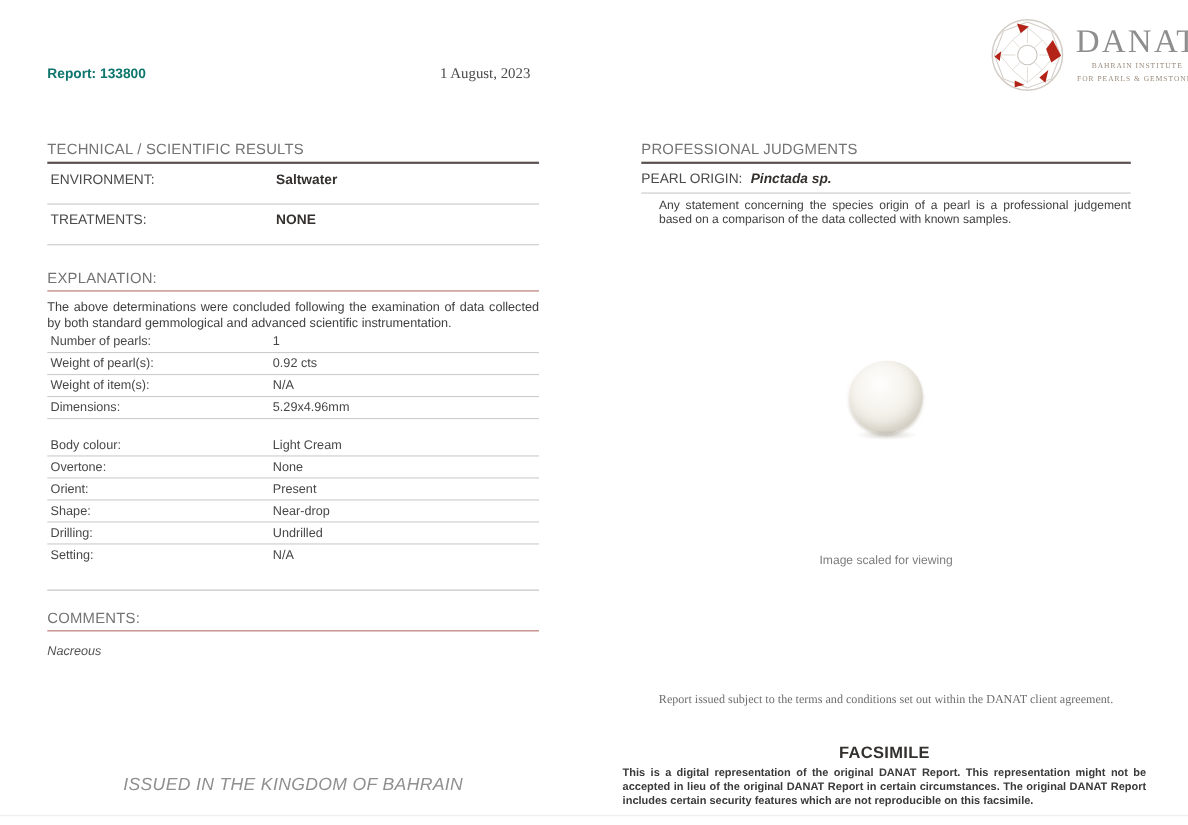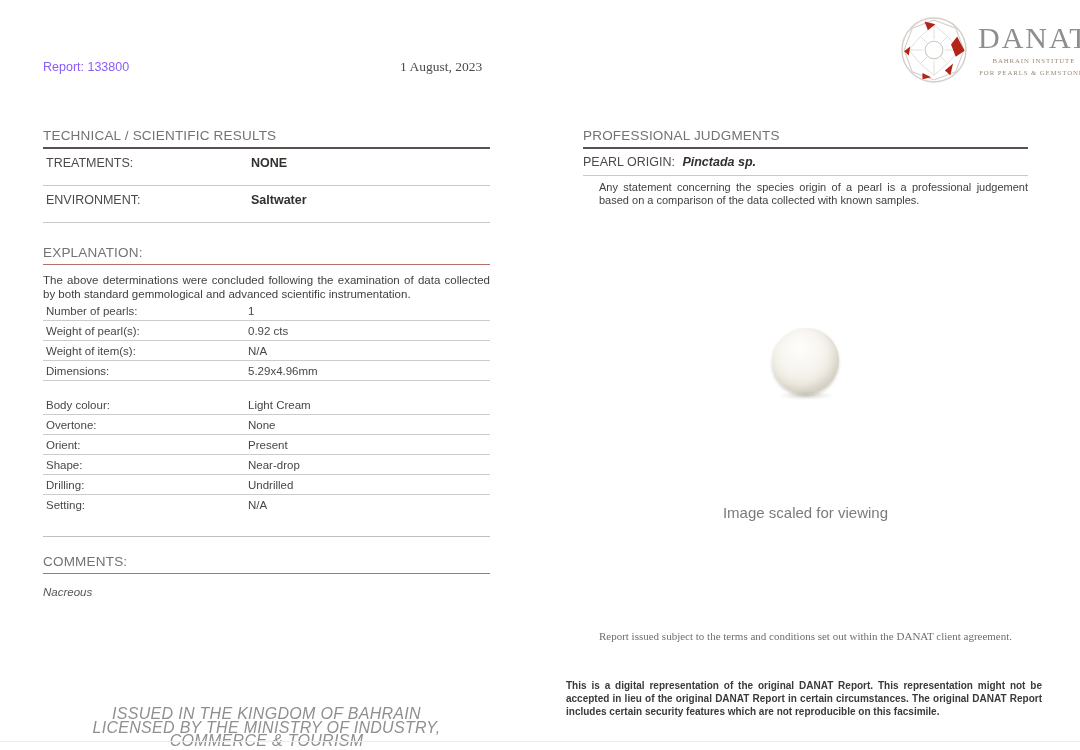--- a/index.html
+++ b/index.html
@@ -1,20 +1,20 @@
 <!DOCTYPE html>
 <html><head>
 <meta charset="utf-8">
 <style>
   html,body{margin:0;padding:0;background:#ffffff;}
   body{width:1080px;height:750px;font-family:"Liberation Sans",sans-serif;color:#3c3c3c;}
   .page{position:relative;width:1080px;height:750px;background:#fff;overflow:hidden;}
 
   
-  .report-no{position:absolute;left:43px;top:60px;font-size:12.5px;font-weight:normal;color:#8b5cf6;}
+  .report-no{position:absolute;left:43px;top:60px;font-size:12.5px;font-weight:bold;color:#0f766e;}
   .report-date{position:absolute;left:400px;top:59px;font-family:"Liberation Serif",serif;font-size:13.5px;color:#4a4a4a;}
   .logo{position:absolute;left:900px;top:14px;display:flex;align-items:center;}
   .logo-gem{width:68px;height:72px;}
   .logo-text{margin-left:10px;display:flex;flex-direction:column;align-items:center;}
   .logo-name{font-family:"Liberation Serif",serif;font-size:30px;letter-spacing:2px;color:#8e8e8e;line-height:30px;}
   .logo-sub{font-family:"Liberation Serif",serif;font-size:6.8px;letter-spacing:0.9px;color:#9b8c7c;line-height:9px;margin-top:3px;text-align:center;}
 
   
   .col-left{position:absolute;left:43px;top:128px;width:447px;}
   .col-right{position:absolute;left:583px;top:128px;width:445px;}
@@ -45,21 +45,21 @@
   .origin-row .val{font-weight:bold;font-style:italic;color:#33302e;margin-left:4px;}
   .judgment-note{margin-top:5px;padding-left:16px;font-size:11px;line-height:13px;color:#3f3f3f;text-align:justify;}
 
   .pearl-wrap{position:absolute;left:583px;top:328px;width:445px;display:flex;justify-content:center;}
   .pearl{width:67px;height:66px;border-radius:52% 48% 50% 50% / 50% 50% 52% 48%;
     background:radial-gradient(circle at 42% 32%, #fefefd 0%, #f7f5f0 35%, #efece4 60%, #e0dcd2 82%, #d4cfc2 100%);
     box-shadow:0 2px 3px rgba(180,175,160,0.55), inset -4px -6px 10px rgba(190,184,170,0.45);
     position:relative;}
   .pearl::after{content:"";position:absolute;left:6px;bottom:-6px;width:56px;height:9px;border-radius:50%;
     background:radial-gradient(ellipse at center, rgba(150,145,132,0.35) 0%, rgba(150,145,132,0) 70%);}
-  .image-caption{position:absolute;left:583px;top:504px;width:445px;text-align:center;font-size:15px;color:#7c7c7c;}
+  .image-caption{position:absolute;left:583px;top:504px;width:445px;text-align:center;font-size:11px;color:#7c7c7c;}
 
   .signatures{position:absolute;left:583px;top:583px;width:445px;box-sizing:border-box;display:flex;justify-content:space-between;padding:0 8px 0 35px;font-size:12.5px;color:#5c5c5c;}
 
   .terms-note{position:absolute;left:583px;top:630px;width:445px;text-align:center;font-family:"Liberation Serif",serif;font-size:11px;color:#6e6e6e;}
 
   .facsimile{position:absolute;left:566px;top:676px;width:476px;}
   .facsimile-heading{text-align:center;font-size:15px;font-weight:bold;color:#33302e;letter-spacing:0.3px;}
   .facsimile-text{margin-top:3px;font-size:10px;font-weight:bold;line-height:13px;color:#3a3a3a;text-align:justify;}
 
   .page-bottom-line{position:absolute;left:0;top:741px;width:1080px;border-top:1px solid #ededed;}
@@ -89,26 +89,26 @@
       <div class="logo-name">DANAT</div>
       <div class="logo-sub">BAHRAIN INSTITUTE</div>
       <div class="logo-sub">FOR PEARLS &amp; GEMSTONES</div>
     </div>
   </div>
 
   <div class="col-left">
     <div class="section-heading">TECHNICAL / SCIENTIFIC RESULTS</div>
 
     <div class="result-row">
+      <span class="lbl">ENVIRONMENT:</span>
+      <span class="val">Saltwater</span>
+    </div>
+    <div class="result-row">
       <span class="lbl">TREATMENTS:</span>
       <span class="val">NONE</span>
-    </div>
-    <div class="result-row">
-      <span class="lbl">ENVIRONMENT:</span>
-      <span class="val">Saltwater</span>
     </div>
 
     <div class="section-heading red expl-heading">EXPLANATION:</div>
     <div class="expl-text">The above determinations were concluded following the examination of data collected by both standard gemmological and advanced scientific instrumentation.</div>
 
     <div class="spec-table">
       <div class="spec-row">
         <span>Number of pearls:</span>
         <span>1</span>
       </div>
@@ -170,22 +170,22 @@
 
   <div class="pearl-wrap">
     <div class="pearl"></div>
   </div>
   <div class="image-caption">Image scaled for viewing</div>
 
 
   <div class="terms-note">Report issued subject to the terms and conditions set out within the DANAT client agreement.</div>
 
   <div class="facsimile">
+    <div class="facsimile-heading">FACSIMILE</div>
     <div class="facsimile-text">This is a digital representation of the original DANAT Report. This representation might not be accepted in lieu of the original DANAT Report in certain circumstances. The original DANAT Report includes certain security features which are not reproducible on this facsimile.</div>
   </div>
 
   <div class="footer-left">
     <div>ISSUED IN THE KINGDOM OF BAHRAIN</div>
-    <div>LICENSED BY THE MINISTRY OF INDUSTRY, COMMERCE &amp; TOURISM</div>
   </div>
 
   <div class="page-bottom-line"></div>
 </div>
 
 </body></html>

